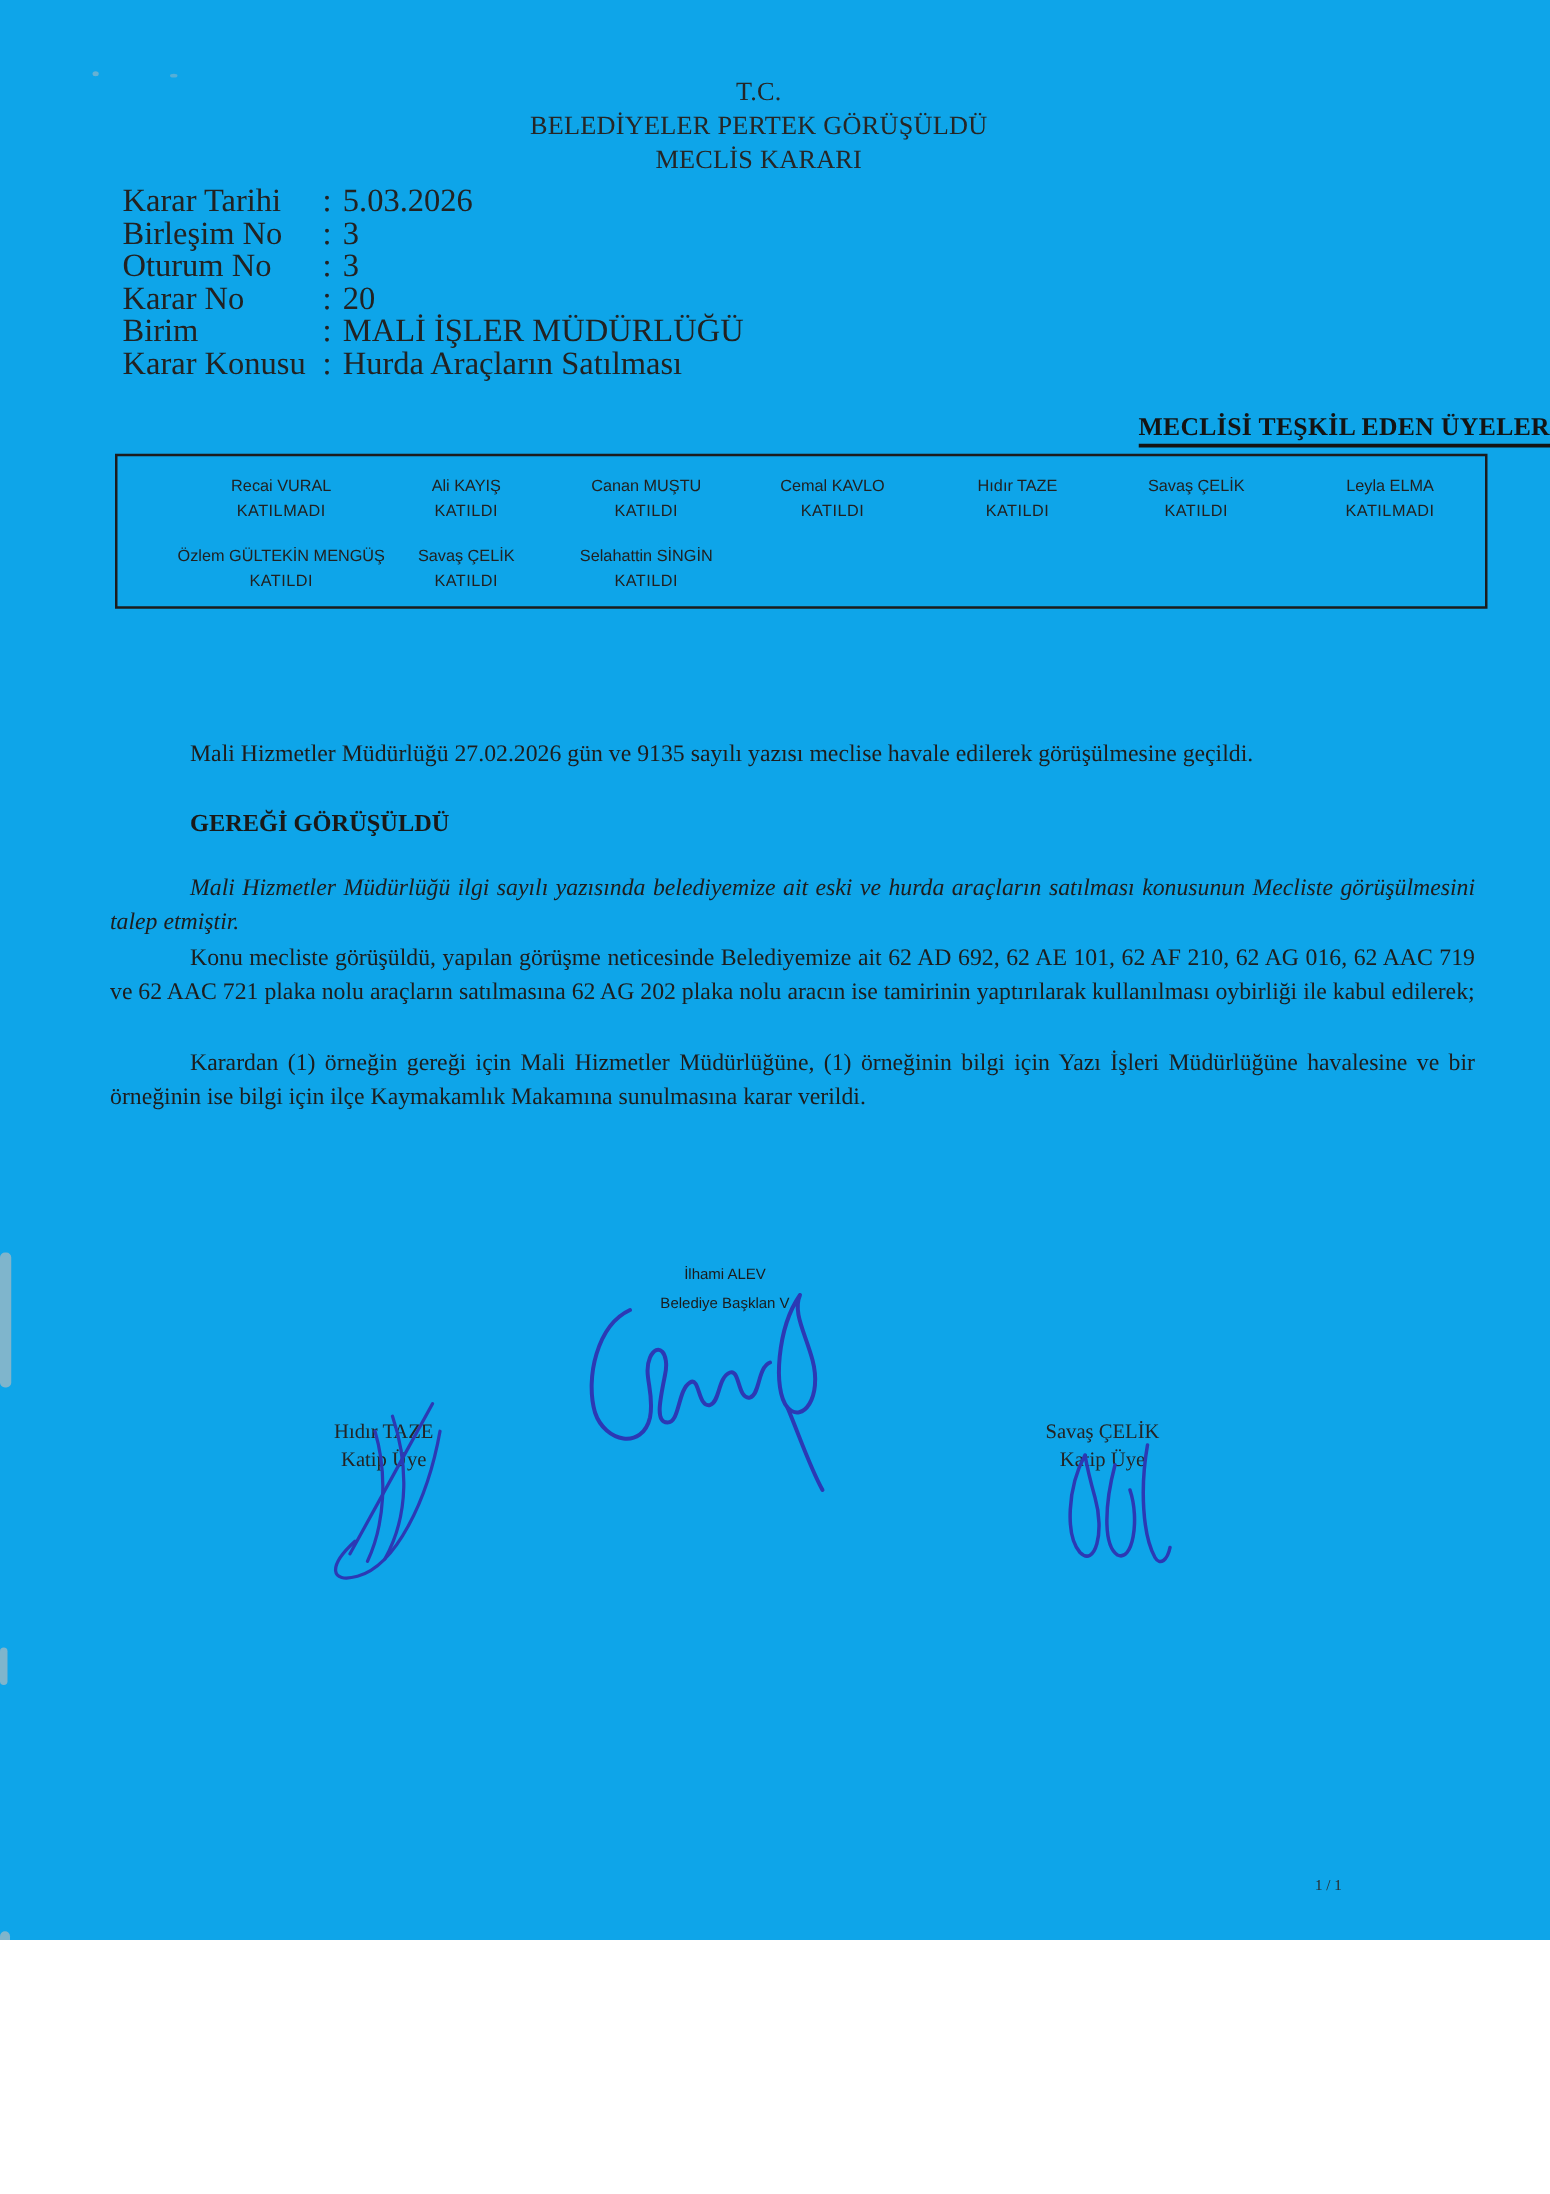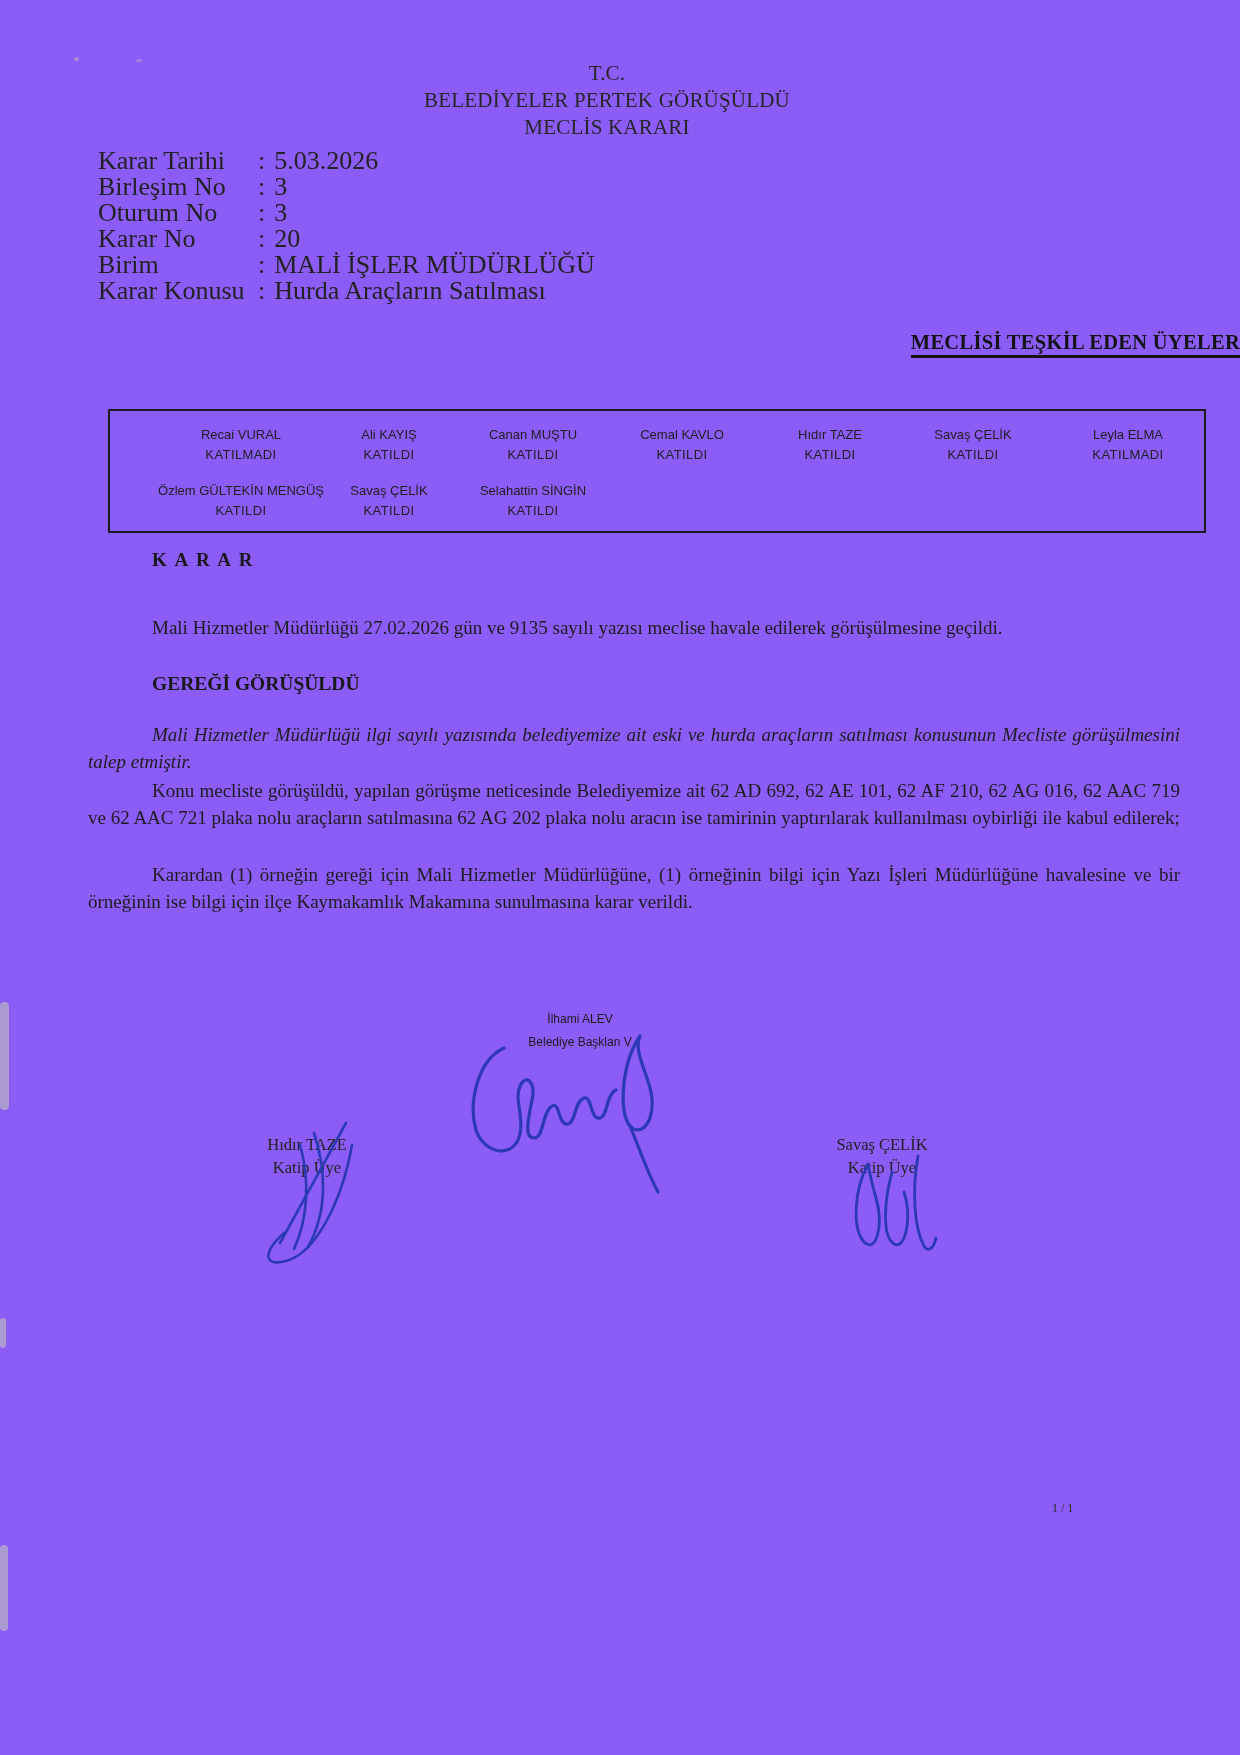--- a/index.html
+++ b/index.html
@@ -1,34 +1,34 @@
 <!DOCTYPE html>
 <html><head>
 <meta charset="utf-8">
 <style>
   html,body{margin:0;padding:0;background:#ffffff;}
   .page{
-    position:relative;width:1240px;height:1755px;background:#8b5cf6;
+    position:relative;width:1240px;height:1552px;background:#0ea5e9;
     font-family:"Liberation Serif", serif;color:#1f1f1f;overflow:hidden;
   }
   
   .doc-header{position:absolute;top:60px;left:0;width:1214px;text-align:center;
     font-size:21px;line-height:27px;letter-spacing:.2px;color:#262626;}
   
   .meta{position:absolute;left:98px;top:148px;font-size:26px;line-height:26px;color:#222;}
   .meta-row{display:flex;}
   .meta-label{display:inline-block;width:160px;}
   .meta-sep{display:inline-block;}
   .meta-value{display:inline-block;margin-left:9px;}
   
   .members-title{position:absolute;top:331px;left:0;width:1240px;text-align:right;}
   .members-title span{display:inline-block;font-size:20.5px;font-weight:bold;color:#141414;
     border-bottom:3px solid #141414;padding-bottom:1px;letter-spacing:.3px;}
-  .members-box{position:absolute;left:108px;top:363px;width:1094px;height:120px;
-    border:2px solid #1c1c1c;margin-top:46px;}
+  .members-box{position:absolute;left:92px;top:363px;width:1094px;height:120px;
+    border:2px solid #1c1c1c;}
   .member{position:absolute;transform:translateX(-50%);text-align:center;
     font-family:"Liberation Sans", sans-serif;font-size:13px;line-height:20px;color:#212121;
     white-space:nowrap;}
   .m-status{letter-spacing:.4px;}
   
   .body-text{position:absolute;left:88px;top:548px;width:1092px;font-size:19px;color:#1d1d1d;}
   .karar-heading{font-weight:bold;font-size:19px;letter-spacing:2px;margin-left:64px;line-height:24px;color:#191919;}
   .geregi-heading{font-weight:bold;font-size:19.5px;margin-left:64px;line-height:26px;margin-top:30px;color:#191919;}
   .para{margin:0;text-indent:64px;text-align:justify;line-height:27px;}
   .para.intro{margin-top:42px;}
@@ -145,21 +145,20 @@
       <div class="m-name">Savaş ÇELİK</div>
       <div class="m-status">KATILDI</div>
     </div>
     <div class="member" style="left:423px;top:70px;">
       <div class="m-name">Selahattin SİNGİN</div>
       <div class="m-status">KATILDI</div>
     </div>
   </div>
 
   <div class="body-text">
-    <div class="karar-heading">K A R A R</div>
     <p class="para intro">Mali Hizmetler Müdürlüğü 27.02.2026 gün ve 9135 sayılı yazısı meclise havale edilerek görüşülmesine geçildi.</p>
     <div class="geregi-heading">GEREĞİ GÖRÜŞÜLDÜ</div>
     <p class="para p1">Mali Hizmetler Müdürlüğü ilgi sayılı yazısında belediyemize ait eski ve hurda araçların satılması konusunun Mecliste görüşülmesini talep etmiştir.</p>
     <p class="para p2">Konu mecliste görüşüldü, yapılan görüşme neticesinde Belediyemize ait 62 AD 692, 62 AE 101, 62 AF 210, 62 AG 016, 62 AAC 719 ve 62 AAC 721 plaka nolu araçların satılmasına 62 AG 202 plaka nolu aracın ise tamirinin yaptırılarak kullanılması oybirliği ile kabul edilerek;</p>
     <p class="para p3">Karardan (1) örneğin gereği için Mali Hizmetler Müdürlüğüne, (1) örneğinin bilgi için Yazı İşleri Müdürlüğüne havalesine ve bir örneğinin ise bilgi için ilçe Kaymakamlık Makamına sunulmasına karar verildi.</p>
   </div>
 
   <div class="sig-center-block">
     <div>İlhami ALEV</div>
     <div>Belediye Başklan V</div>

